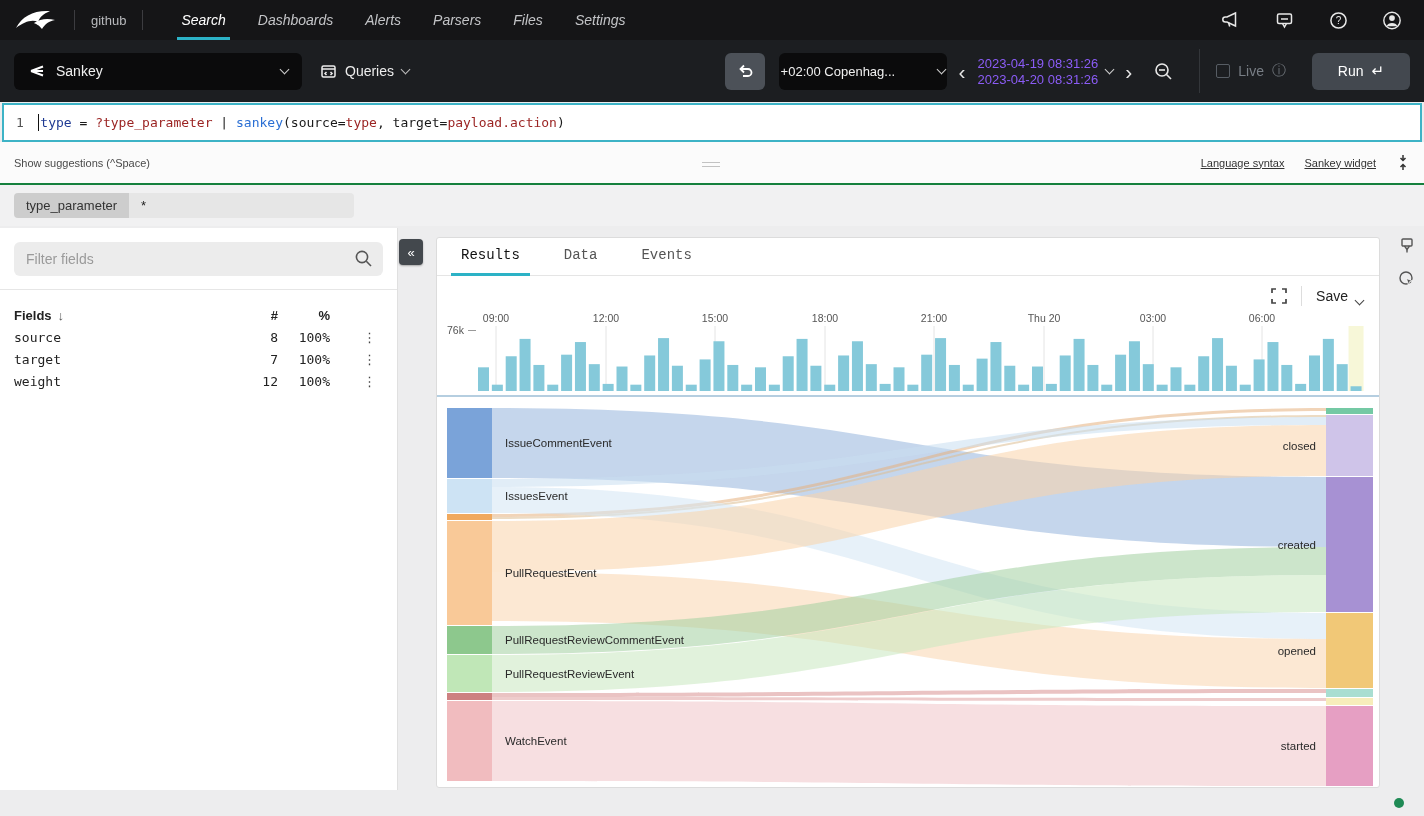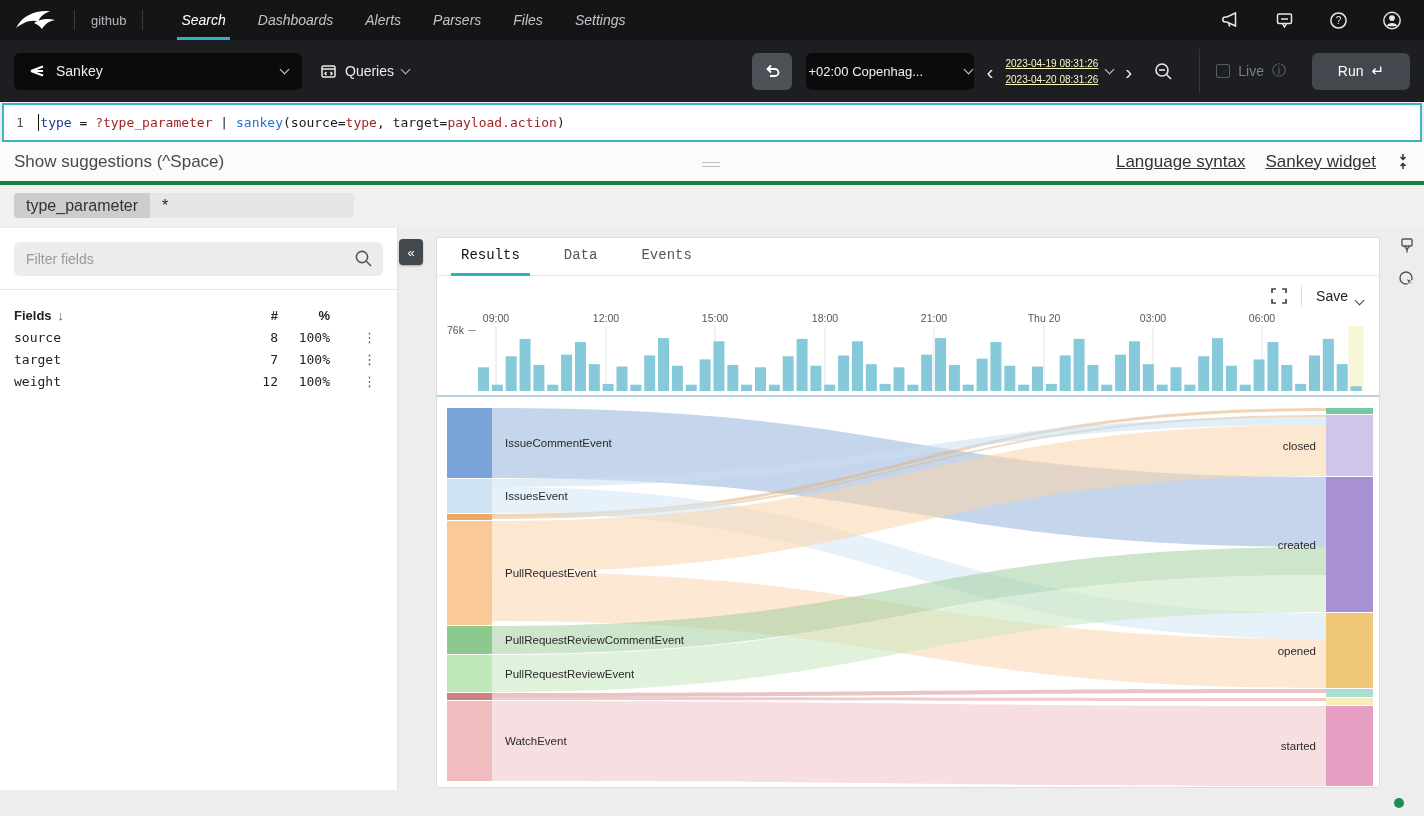--- a/index.html
+++ b/index.html
@@ -34,21 +34,21 @@
   .queries-btn .chev { color:#bdbdbd; }
   .tb-right { margin-left:auto; display:flex; align-items:center; }
   .undo-btn { width:40px; height:37px; background:#4c5158; border-radius:6px; display:flex; align-items:center;
               justify-content:center; cursor:pointer; }
   .tz-select { width:168px; margin-left:14px; padding:0 2px; font-size:13px; }
   .tz-select .txt { white-space:nowrap; overflow:hidden; }
   .tz-select .chev { margin-left:auto; color:#cfcfcf; }
   .arrow-btn { color:#e8e8e8; font-size:21px; padding:0 12px; cursor:pointer; line-height:1; }
   .daterange { display:flex; align-items:center; gap:8px; cursor:pointer; }
   .daterange .dates { display:flex; flex-direction:column; align-items:flex-start; gap:1px; }
-  .daterange .d { color:#fef9c3; font-size:10px; line-height:15px;text-decoration:underline; }
+  .daterange .d { color:#8b5cf6; font-size:13px; line-height:15px; }
   .daterange .chev { color:#cfcfcf; }
   .zoomout-btn { padding:0 10px; cursor:pointer; display:flex; }
   .tb-div { width:1px; height:44px; background:#33363a; margin:0 16px; }
   .live-wrap { display:flex; align-items:center; gap:8px; color:#787e85; font-size:14px; }
   .live-check { width:14px; height:14px; border:1.6px solid #575d64; border-radius:2px; }
   .live-info { font-size:14px; color:#6d7379; }
   .run-btn { margin-left:26px; width:98px; height:37px; background:#43484f; border-radius:6px; color:#fff;
              font-size:14px; display:flex; align-items:center; justify-content:center; gap:8px; cursor:pointer; }
   .run-btn .ret { font-size:15px; }
 
@@ -58,31 +58,31 @@
             font-family:"DejaVu Sans Mono", monospace; font-size:13px; }
   .editor .lnum { color:#555; margin:0 14px 0 12px; }
   .editor .caret { width:1.5px; height:17px; background:#111; margin-right:1px; }
   .tok-field { color:#1f3a93; }
   .tok-param { color:#9b2423; }
   .tok-func  { color:#2a6fd4; }
   .tok-plain { color:#1a1a1a; white-space:pre; }
 
   
   .sugg { position:absolute; top:142px; left:0; width:100%; height:43px; background:#fbfbfb;
-          border-bottom:4px solid #15803d; display:flex; align-items:center; padding:0 14px; font-size:17px; color:#4a4a4a; }
+          border-bottom:2px solid #15803d; display:flex; align-items:center; padding:0 14px; font-size:11px; color:#4a4a4a; }
   .drag-handle { position:absolute; left:702px; top:17px; width:18px; }
   .drag-handle div { height:1.5px; background:#c2c2c2; margin:2.5px 0; }
   .sugg-right { margin-left:auto; display:flex; align-items:center; gap:20px; }
   .sugg-link { color:#333; text-decoration:underline; cursor:pointer; }
   .collapse-ico { display:flex; cursor:pointer; }
 
   
   .paramrow { position:absolute; top:185px; left:0; width:100%; height:41px; background:#f1f1f2;
               display:flex; align-items:center; padding:0 14px; }
-  .param-pill { display:flex; height:25px; border-radius:4px; overflow:hidden; font-size:16px; width:340px; }
+  .param-pill { display:flex; height:25px; border-radius:4px; overflow:hidden; font-size:13px; width:340px; }
   .param-name { background:#cdcdcd; color:#333; display:flex; align-items:center; padding:0 12px; }
   .param-value { background:#e6e6e6; color:#222; flex:1; display:flex; align-items:center; padding:0 12px; }
 
   
   .leftpanel { position:absolute; top:228px; left:0; width:398px; height:562px; background:#fff;
                border-right:1px solid #e0e0e0; }
   .filterbox { height:62px; border-bottom:1px solid #e6e6e6; display:flex; align-items:center; padding:0 14px; }
   .filter-input { position:relative; width:100%; }
   .filter-input input { width:100%; height:34px; background:#ececec; border:none; border-radius:6px;
                         padding:0 36px 0 12px; font-size:14px; color:#222; outline:none;

